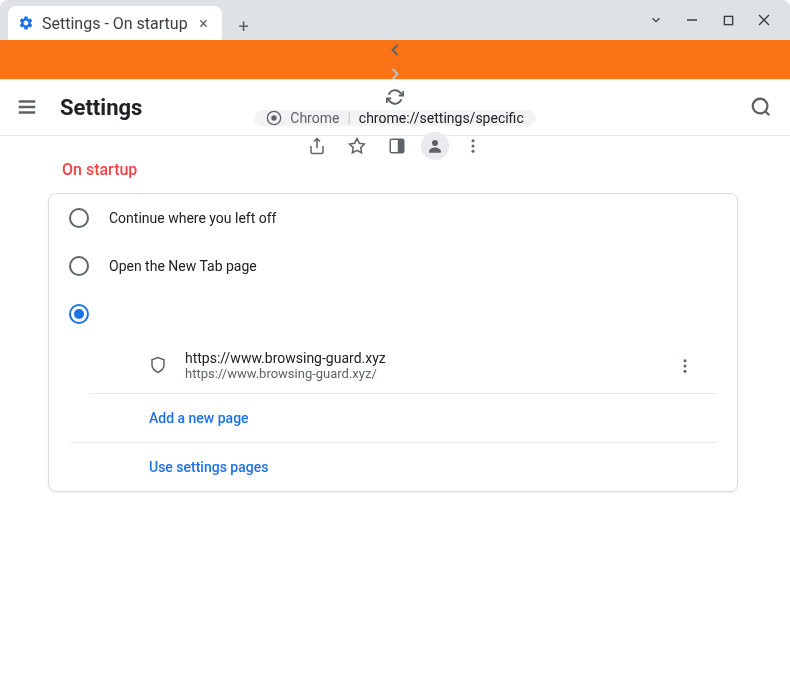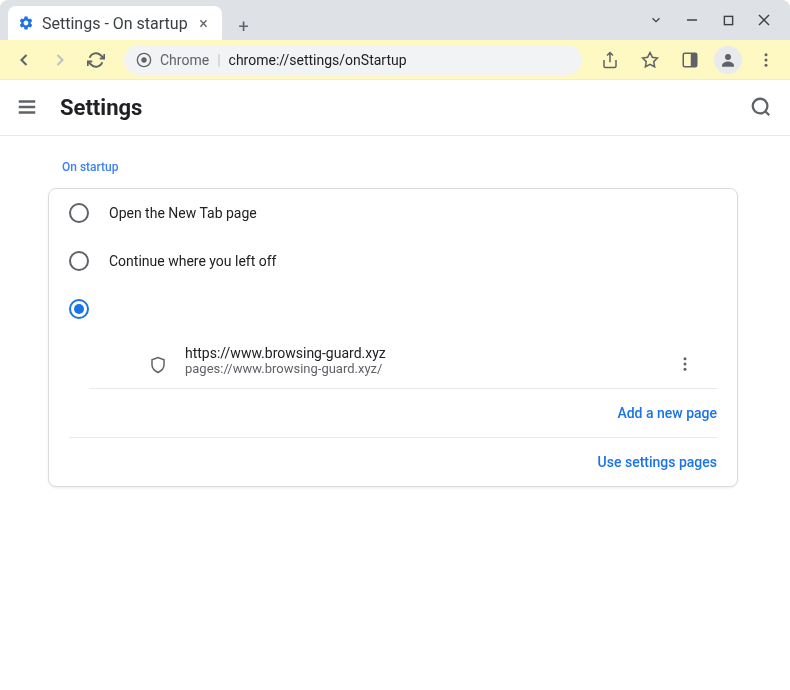--- a/index.html
+++ b/index.html
@@ -9,58 +9,58 @@
     .tab-area { display: flex; align-items: flex-end; height: 100%; padding-left: 8px; }
     .tab { background: #fff; border-radius: 8px 8px 0 0; height: 34px; display: flex; align-items: center; padding: 0 10px; min-width: 200px; gap: 8px; margin-top: 6px; }
     .tab-favicon { width: 16px; height: 16px; display: flex; align-items: center; justify-content: center; }
     .tab-title { font-size: 16px; color: #3c4043; flex: 1; }
     .tab-close { width: 16px; height: 16px; display: flex; align-items: center; justify-content: center; cursor: pointer; color: #5f6368; font-size: 16px; }
     .new-tab { width: 28px; height: 28px; display: flex; align-items: center; justify-content: center; cursor: pointer; color: #5f6368; font-size: 18px; margin-left: 8px; }
     
     .window-controls { display: flex; gap: 16px; padding-right: 16px; align-items: center; }
     .win-ctrl { width: 20px; height: 20px; display: flex; align-items: center; justify-content: center; cursor: pointer; color: #3c4043; }
     
-    .toolbar { background: #fef9c3; height: 40px; display: flex; align-items: center; padding: 0 8px; gap: 4px; border-bottom: 1px solid #e8eaed; }
+    .toolbar { background: #f97316; height: 40px; display: flex; align-items: center; padding: 0 8px; gap: 4px; border-bottom: 1px solid #e8eaed; flex-direction: column; }
     .nav-btn { width: 32px; height: 32px; display: flex; align-items: center; justify-content: center; cursor: pointer; color: #5f6368; border-radius: 50%; }
     .nav-btn.disabled { color: #bdc1c6; cursor: default; }
     
     .omnibox { flex: 1; height: 30px; background: #f1f3f4; border-radius: 15px; display: flex; align-items: center; padding: 0 12px; margin: 0 8px; gap: 8px; }
     .omnibox-icon { width: 16px; height: 16px; color: #5f6368; }
     .omnibox-text { font-size: 14px; color: #5f6368; display: flex; align-items: center; gap: 2px; }
     .omnibox-text .divider { color: #c4c7c5; margin: 0 6px; }
     .omnibox-text .path { color: #202124; }
     
     .toolbar-right { display: flex; align-items: center; gap: 8px; }
     .toolbar-icon { width: 32px; height: 32px; display: flex; align-items: center; justify-content: center; cursor: pointer; color: #5f6368; border-radius: 50%; }
     .avatar { width: 28px; height: 28px; background: #e8eaed; border-radius: 50%; display: flex; align-items: center; justify-content: center; }
     
     .page-header { height: 56px; display: flex; align-items: center; justify-content: space-between; padding: 0 16px; border-bottom: 1px solid #e8eaed; }
     .header-left { display: flex; align-items: center; gap: 20px; }
     .hamburger { width: 24px; height: 24px; cursor: pointer; color: #5f6368; }
     .page-title { font-size: 22px; color: #202124; font-weight: 700; }
     .search-icon { width: 24px; height: 24px; cursor: pointer; color: #5f6368; }
     
     .content { padding: 24px 0; }
-    .section-label { font-size: 12px; color: #3b82f6; padding: 0 0 14px 62px; font-weight: 500; }
+    .section-label { font-size: 16px; color: #ef4444; padding: 0 0 14px 62px; font-weight: 500; }
     
     .card { background: #fff; border: 1px solid #dadce0; border-radius: 8px; margin: 0 48px; max-width: 690px; box-shadow: 0 1px 2px rgba(60,64,67,0.1); }
     .radio-row { display: flex; align-items: center; padding: 14px 20px; gap: 20px; cursor: pointer; }
     .radio { width: 20px; height: 20px; border: 2px solid #5f6368; border-radius: 50%; display: flex; align-items: center; justify-content: center; flex-shrink: 0; }
     .radio.selected { border-color: #1a73e8; }
     .radio.selected::after { content: ''; width: 10px; height: 10px; background: #1a73e8; border-radius: 50%; }
     .radio-label { font-size: 14px; color: #202124; }
     
-    .page-entry { display: flex; align-items: flex-end; padding: 12px 20px 12px 60px; gap: 16px; border-bottom: 1px solid #e8eaed; margin: 0 20px 0 40px; }
+    .page-entry { display: flex; align-items: center; padding: 12px 20px 12px 60px; gap: 16px; border-bottom: 1px solid #e8eaed; margin: 0 20px 0 40px; }
     .page-favicon { width: 20px; height: 20px; color: #5f6368; flex-shrink: 0; }
     .page-info { flex: 1; }
     .page-name { font-size: 14px; color: #202124; }
     .page-url { font-size: 13px; color: #5f6368; }
     .page-menu { width: 24px; height: 24px; cursor: pointer; color: #5f6368; display: flex; align-items: center; justify-content: center; }
     
-    .action-link { display: block; padding: 16px 20px 16px 60px; font-size: 14px; color: #1a73e8; cursor: pointer; font-weight: 500; margin-left: 40px; text-align: right; }
+    .action-link { display: block; padding: 16px 20px 16px 60px; font-size: 14px; color: #1a73e8; cursor: pointer; font-weight: 500; margin-left: 40px; }
     .action-separator { border-top: 1px solid #e8eaed; margin: 0 20px; }
   </style>
 </head>
 <body>
 
 <div class="window-chrome">
   <div class="tab-area">
     <div class="tab">
       <span class="tab-favicon">
         <svg viewBox="0 0 24 24" width="16" height="16" fill="#1a73e8">
@@ -116,21 +116,21 @@
     </div>
 
   <div class="omnibox">
     <span class="omnibox-icon"><svg width="16" height="16" viewBox="0 0 24 24" fill="currentColor">
           <circle cx="12" cy="12" r="10" fill="none" stroke="currentColor" stroke-width="2"></circle>
           <circle cx="12" cy="12" r="4"></circle>
         </svg></span>
     <span class="omnibox-text">
       <span>Chrome</span>
       <span class="divider">|</span>
-      <span class="path">chrome://settings/onStartup</span>
+      <span class="path">chrome://settings/specific</span>
     </span>
   </div>
 
   <div class="toolbar-right">
     <div class="toolbar-icon">
         <svg width="18" height="18" viewBox="0 0 24 24" fill="none" stroke="currentColor" stroke-width="2">
           <path d="M4 12v8a2 2 0 002 2h12a2 2 0 002-2v-8M16 6l-4-4-4 4M12 2v13"></path>
         </svg>
       </div>
     <div class="toolbar-icon">
@@ -174,37 +174,37 @@
         <line x1="21" y1="21" x2="16.65" y2="16.65"></line>
       </svg></div>
 </div>
 
 <div class="content">
   <div class="section-label">On startup</div>
 
   <div class="card">
     <div class="radio-row">
       <div class="radio"></div>
-      <span class="radio-label">Open the New Tab page</span>
+      <span class="radio-label">Continue where you left off</span>
     </div>
     <div class="radio-row">
       <div class="radio"></div>
-      <span class="radio-label">Continue where you left off</span>
+      <span class="radio-label">Open the New Tab page</span>
     </div>
     <div class="radio-row">
       <div class="radio selected"></div>
     </div>
 
     <div class="page-entry">
       <span class="page-favicon"><svg width="18" height="18" viewBox="0 0 24 24" fill="none" stroke="currentColor" stroke-width="2">
             <path d="M12 22s8-4 8-10V5l-8-3-8 3v7c0 6 8 10 8 10z"></path>
           </svg></span>
       <div class="page-info">
         <div class="page-name">https://www.browsing-guard.xyz</div>
-        <div class="page-url">pages://www.browsing-guard.xyz/</div>
+        <div class="page-url">https://www.browsing-guard.xyz/</div>
       </div>
       <div class="page-menu">
           <svg width="18" height="18" viewBox="0 0 24 24" fill="currentColor">
             <circle cx="12" cy="5" r="2"></circle>
             <circle cx="12" cy="12" r="2"></circle>
             <circle cx="12" cy="19" r="2"></circle>
           </svg>
         </div>
     </div>
 

